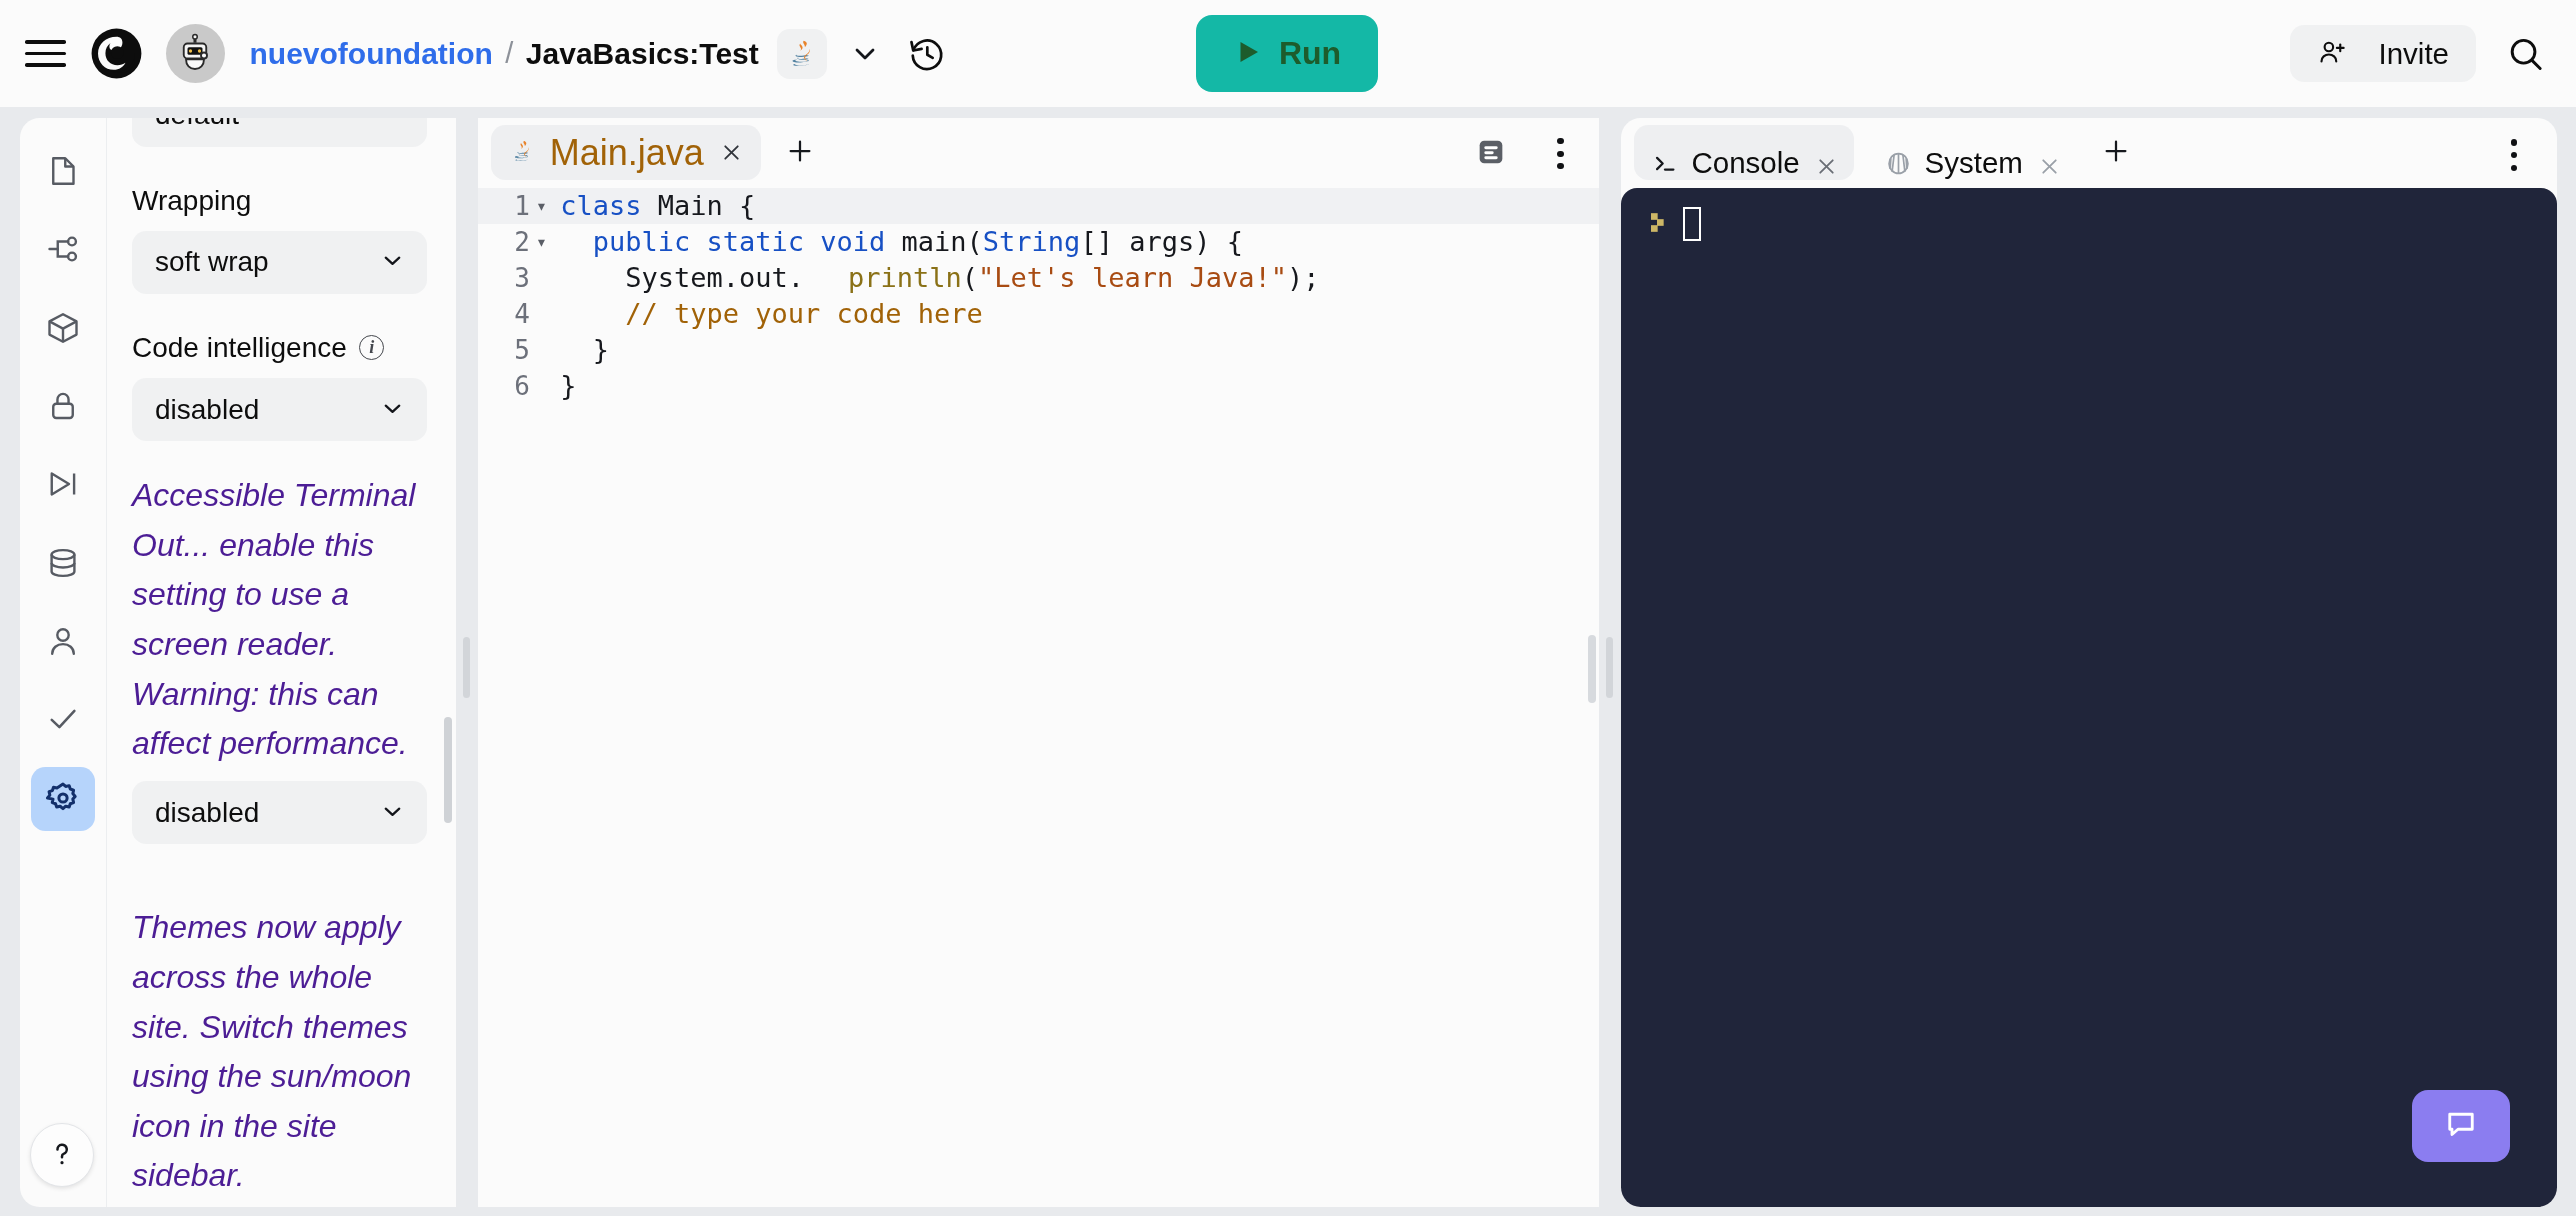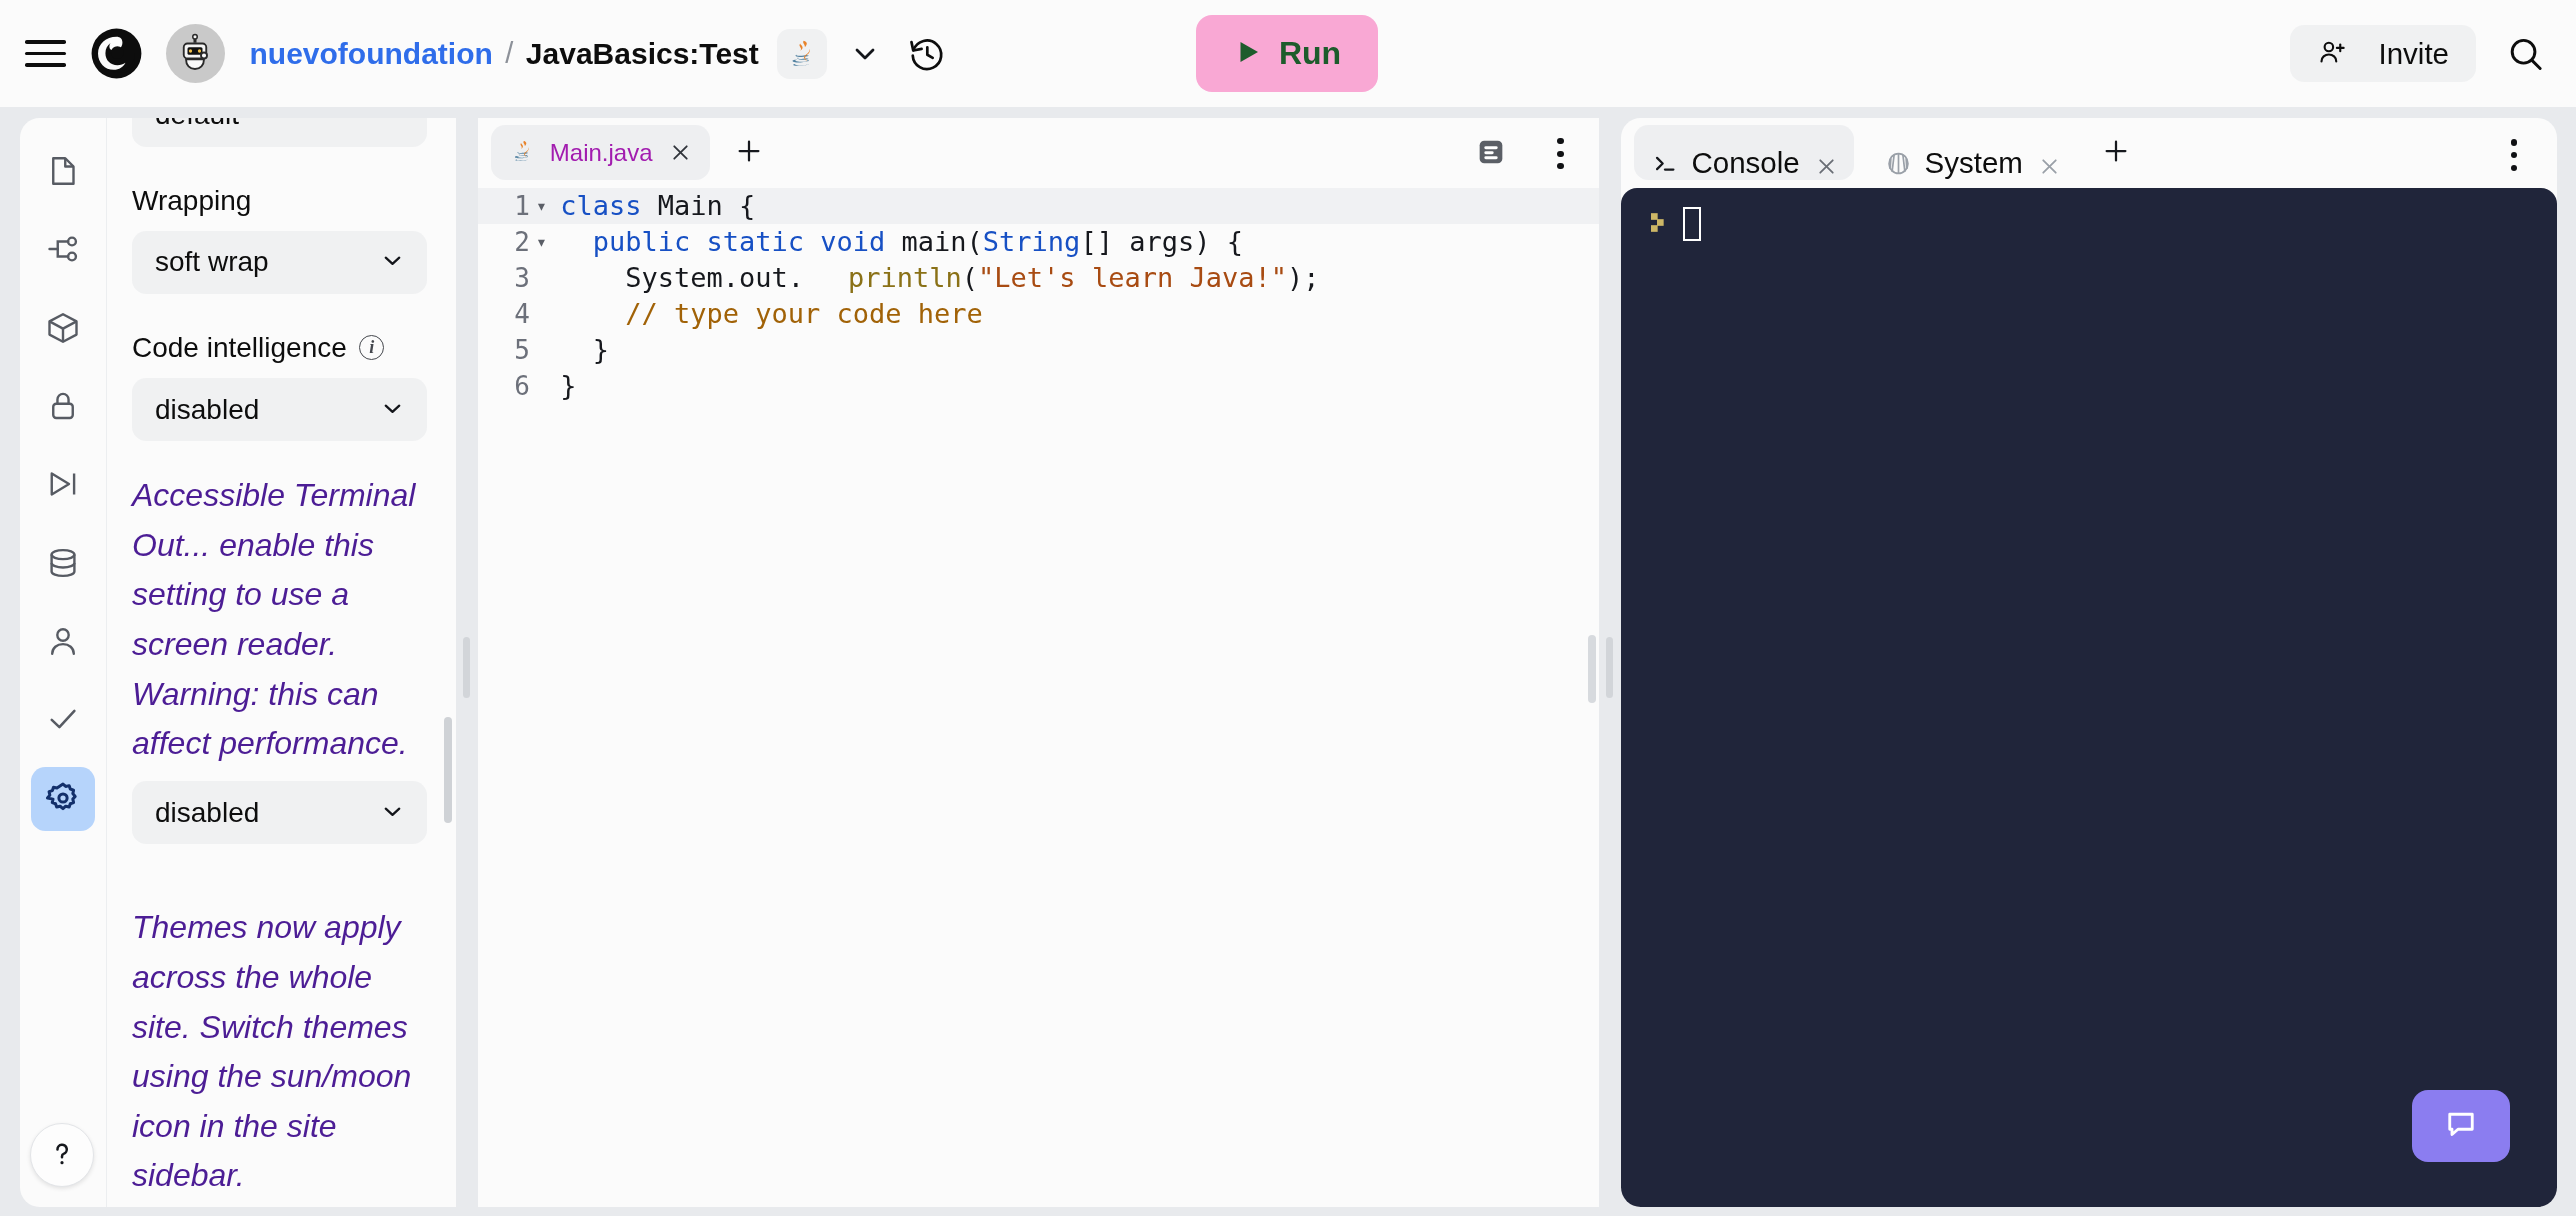--- a/index.html
+++ b/index.html
@@ -29,21 +29,21 @@
   .crumb-title { color: #0d0d0d; font-size: 30px; font-weight: 600; }
   .lang-chip {
     margin-left: 18px; width: 50px; height: 50px; border-radius: 12.5px;
     background: #f0f1f2; display:flex; align-items:center; justify-content:center; cursor:pointer;
   }
   .chev-btn { margin-left: 14.3px; width: 48px; height: 48px; display:flex; align-items:center; justify-content:center; cursor:pointer; }
   .history-btn { margin-left: 12.5px; width: 50px; height: 50px; display:flex; align-items:center; justify-content:center; cursor:pointer; }
 
   .run-btn {
     position: absolute; left: 1196px; top: 15px; width: 182px; height: 77px;
-    background: #f9a8d4; border: none; border-radius: 16px;
+    background: #14b8a6; border: none; border-radius: 16px;
     display: flex; align-items: center; justify-content: center; gap: 16px;
     cursor: pointer;
   }
   .run-label { color: #1d5c2c; font-size: 32px; font-weight: 600; }
 
   .invite-btn {
     position: absolute; right: 100px; top: 25px; height: 57px;
     background: #f0f1f2; border-radius: 14.3px; padding: 0 27px;
     display:flex; align-items:center; gap: 31px; cursor:pointer;
   }
@@ -102,21 +102,21 @@
   .editor {
     position:absolute; left: 478px; top: 10.7px; width: 1122px; height: 1089px;
     background: #fbfbfb; border-radius: 0;
     overflow: hidden;
   }
   .editor-tabs { position:absolute; left:0; top:0; width: 1122px; height: 70px; display:flex; align-items:center; }
   .tab {
     margin-left: 12.5px; height: 55px; border-radius: 14.3px; background: #eeeff1;
     display:flex; align-items:center; gap: 14.3px; padding: 0 16px 0 18px; cursor:pointer;
   }
-  .tab-label { font-size: 24px; color: #a21caf; }
+  .tab-label { font-size: 36px; color: #a16207; }
   .tab-close { width: 27px; height: 27px; display:flex; align-items:center; justify-content:center; cursor:pointer; }
   .tab-add { margin-left: 14.3px; width: 50px; height: 50px; display:flex; align-items:center; justify-content:center; cursor:pointer; }
   .editor-actions { position:absolute; right: 16px; top: 12.5px; display:flex; align-items:center; gap: 23px; }
   .ea-btn { width: 47px; height: 47px; display:flex; align-items:center; justify-content:center; cursor:pointer; }
 
   .code-area { position:absolute; left:0; top: 70px; width: 1122px; height: 1020px; background: #fbfbfb; overflow:hidden; }
   .code-line { position: relative; height: 36px; display:flex; align-items:center; font-family: "DejaVu Sans Mono", monospace; font-size: 27px; }
   .code-line.current { background: #f0f1f3; }
   .ln { width: 52px; text-align: right; color: #6c707a; font-size: 26px; flex: 0 0 52px; }
   .fold { width: 23px; text-align:center; color:#5a5e66; font-size: 18px; flex: 0 0 23px; }

